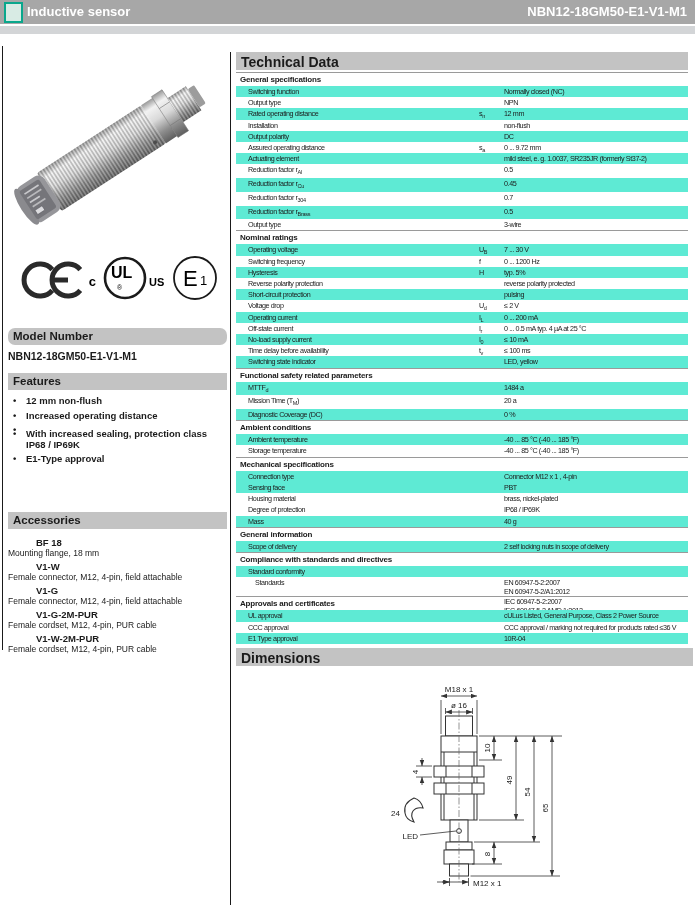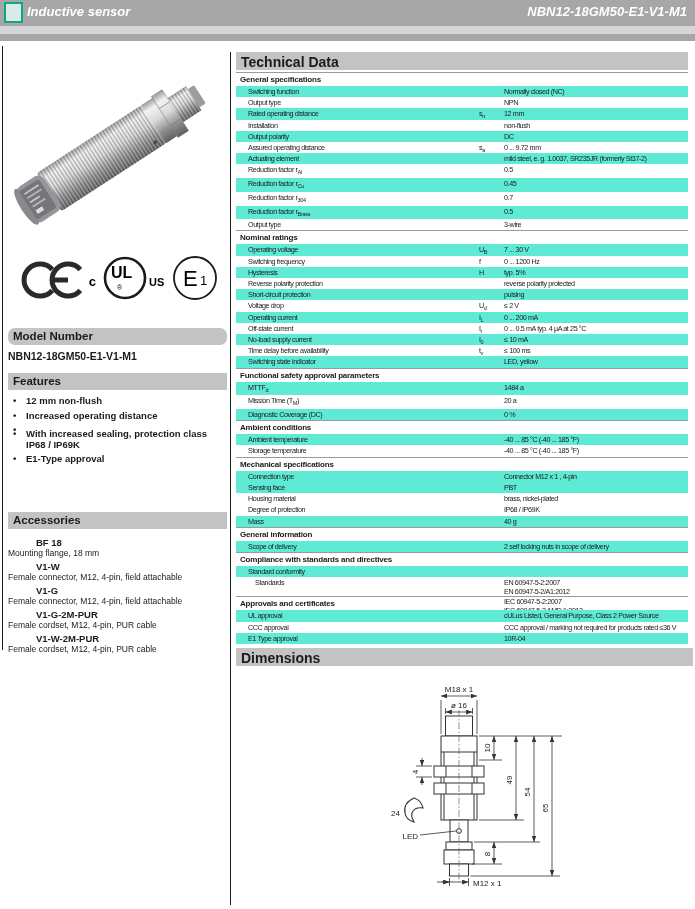--- a/index.html
+++ b/index.html
@@ -1,19 +1,19 @@
 <!DOCTYPE html>
 <html><head>
 <meta charset="utf-8">
 <style>
   html,body{margin:0;padding:0;}
   .page{position:relative;width:695px;height:909px;background:#ffffff;
         font-family:"Liberation Sans", sans-serif;color:#1b1b1b;overflow:hidden;}
   
-  .topbar{position:absolute;left:0;top:0;width:695px;height:41px;background:#a7a7a7;font-style:italic;}
+  .topbar{position:absolute;left:0;top:0;width:695px;height:24px;background:#a7a7a7;}
   .topbar2{position:absolute;left:0;top:26px;width:695px;height:8px;background:#d3d5d7;}
   .brandicon{position:absolute;left:4px;top:2px;width:15px;height:17px;
              background:#d8ebe4;border:2px solid #0aa78c;}
   .cat-title{position:absolute;left:27px;top:4px;font-size:13px;font-weight:bold;color:#ffffff;}
   .part-title{position:absolute;right:8px;top:4px;font-size:13px;font-weight:bold;color:#ffffff;}
   
   .vrule-left{position:absolute;left:2px;top:46px;width:1px;height:604px;background:#1a1a1a;}
   .vrule-mid{position:absolute;left:230px;top:52px;width:1px;height:853px;background:#1a1a1a;}
   
   .leftcol{position:absolute;left:8px;top:40px;width:219px;}
@@ -175,21 +175,21 @@
         <div class="trow even"><span class="tl">Switching frequency</span><span class="ts">f</span><span class="tv">0 ... 1200 Hz</span></div>
         <div class="trow odd"><span class="tl">Hysteresis</span><span class="ts">H</span><span class="tv">typ. 5%</span></div>
         <div class="trow even"><span class="tl">Reverse polarity protection</span><span class="ts"></span><span class="tv">reverse polarity protected</span></div>
         <div class="trow odd"><span class="tl">Short-circuit protection</span><span class="ts"></span><span class="tv">pulsing</span></div>
         <div class="trow even"><span class="tl">Voltage drop</span><span class="ts">U<sub>d</sub></span><span class="tv">≤ 2 V</span></div>
         <div class="trow odd"><span class="tl">Operating current</span><span class="ts">I<sub>L</sub></span><span class="tv">0 ... 200 mA</span></div>
         <div class="trow even"><span class="tl">Off-state current</span><span class="ts">I<sub>r</sub></span><span class="tv">0 ... 0.5 mA typ. 4 µA at 25 °C</span></div>
         <div class="trow odd"><span class="tl">No-load supply current</span><span class="ts">I<sub>0</sub></span><span class="tv">≤ 10 mA</span></div>
         <div class="trow even"><span class="tl">Time delay before availability</span><span class="ts">t<sub>v</sub></span><span class="tv">≤ 100 ms</span></div>
         <div class="trow odd"><span class="tl">Switching state indicator</span><span class="ts"></span><span class="tv">LED, yellow</span></div>
-        <div class="tsec">Functional safety approval parameters</div>
+        <div class="tsec">Functional safety related parameters</div>
         <div class="trow odd"><span class="tl">MTTF<sub>d</sub></span><span class="ts"></span><span class="tv">1484 a</span></div>
         <div class="trow even"><span class="tl">Mission Time (T<sub>M</sub>)</span><span class="ts"></span><span class="tv">20 a</span></div>
         <div class="trow odd"><span class="tl">Diagnostic Coverage (DC)</span><span class="ts"></span><span class="tv">0 %</span></div>
         <div class="tsec">Ambient conditions</div>
         <div class="trow odd"><span class="tl">Ambient temperature</span><span class="ts"></span><span class="tv">-40 ... 85 °C (-40 ... 185 °F)</span></div>
         <div class="trow even"><span class="tl">Storage temperature</span><span class="ts"></span><span class="tv">-40 ... 85 °C (-40 ... 185 °F)</span></div>
         <div class="tsec">Mechanical specifications</div>
         <div class="trow odd"><span class="tl">Connection type</span><span class="ts"></span><span class="tv">Connector M12 x 1 , 4-pin</span></div>
         <div class="trow odd"><span class="tl">Sensing face</span><span class="ts"></span><span class="tv">PBT</span></div>
         <div class="trow even"><span class="tl">Housing material</span><span class="ts"></span><span class="tv">brass, nickel-plated</span></div>

